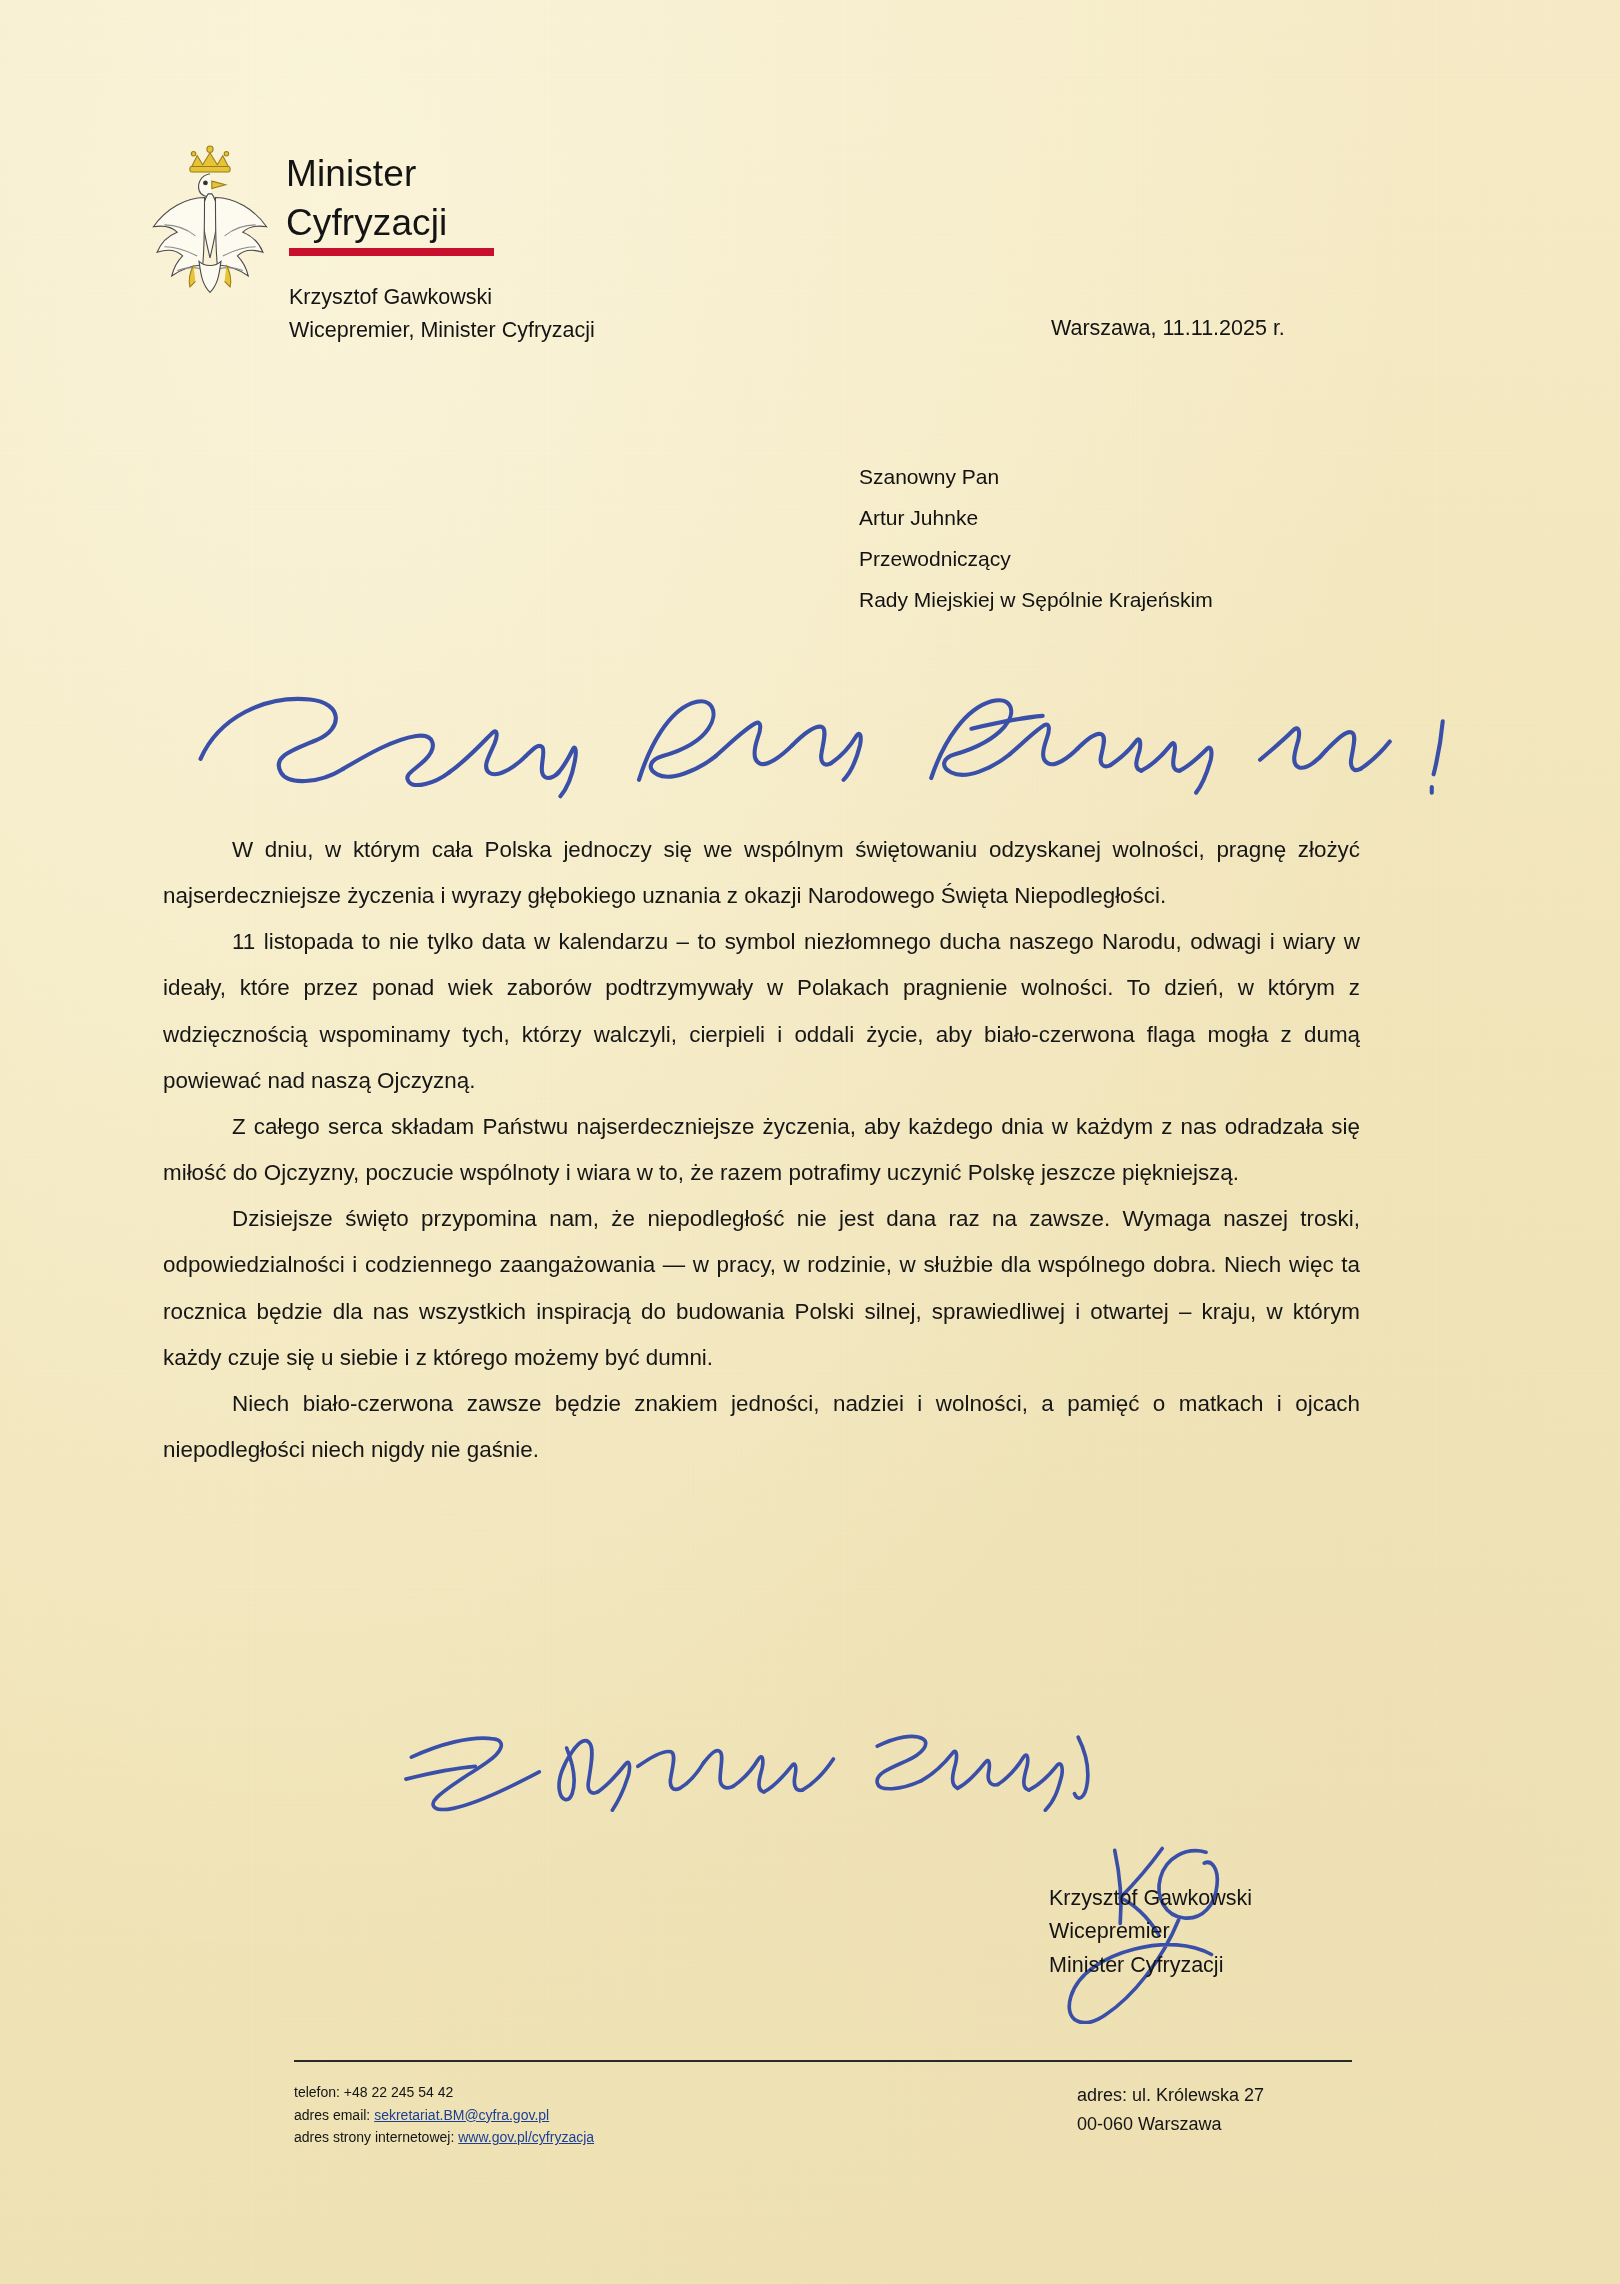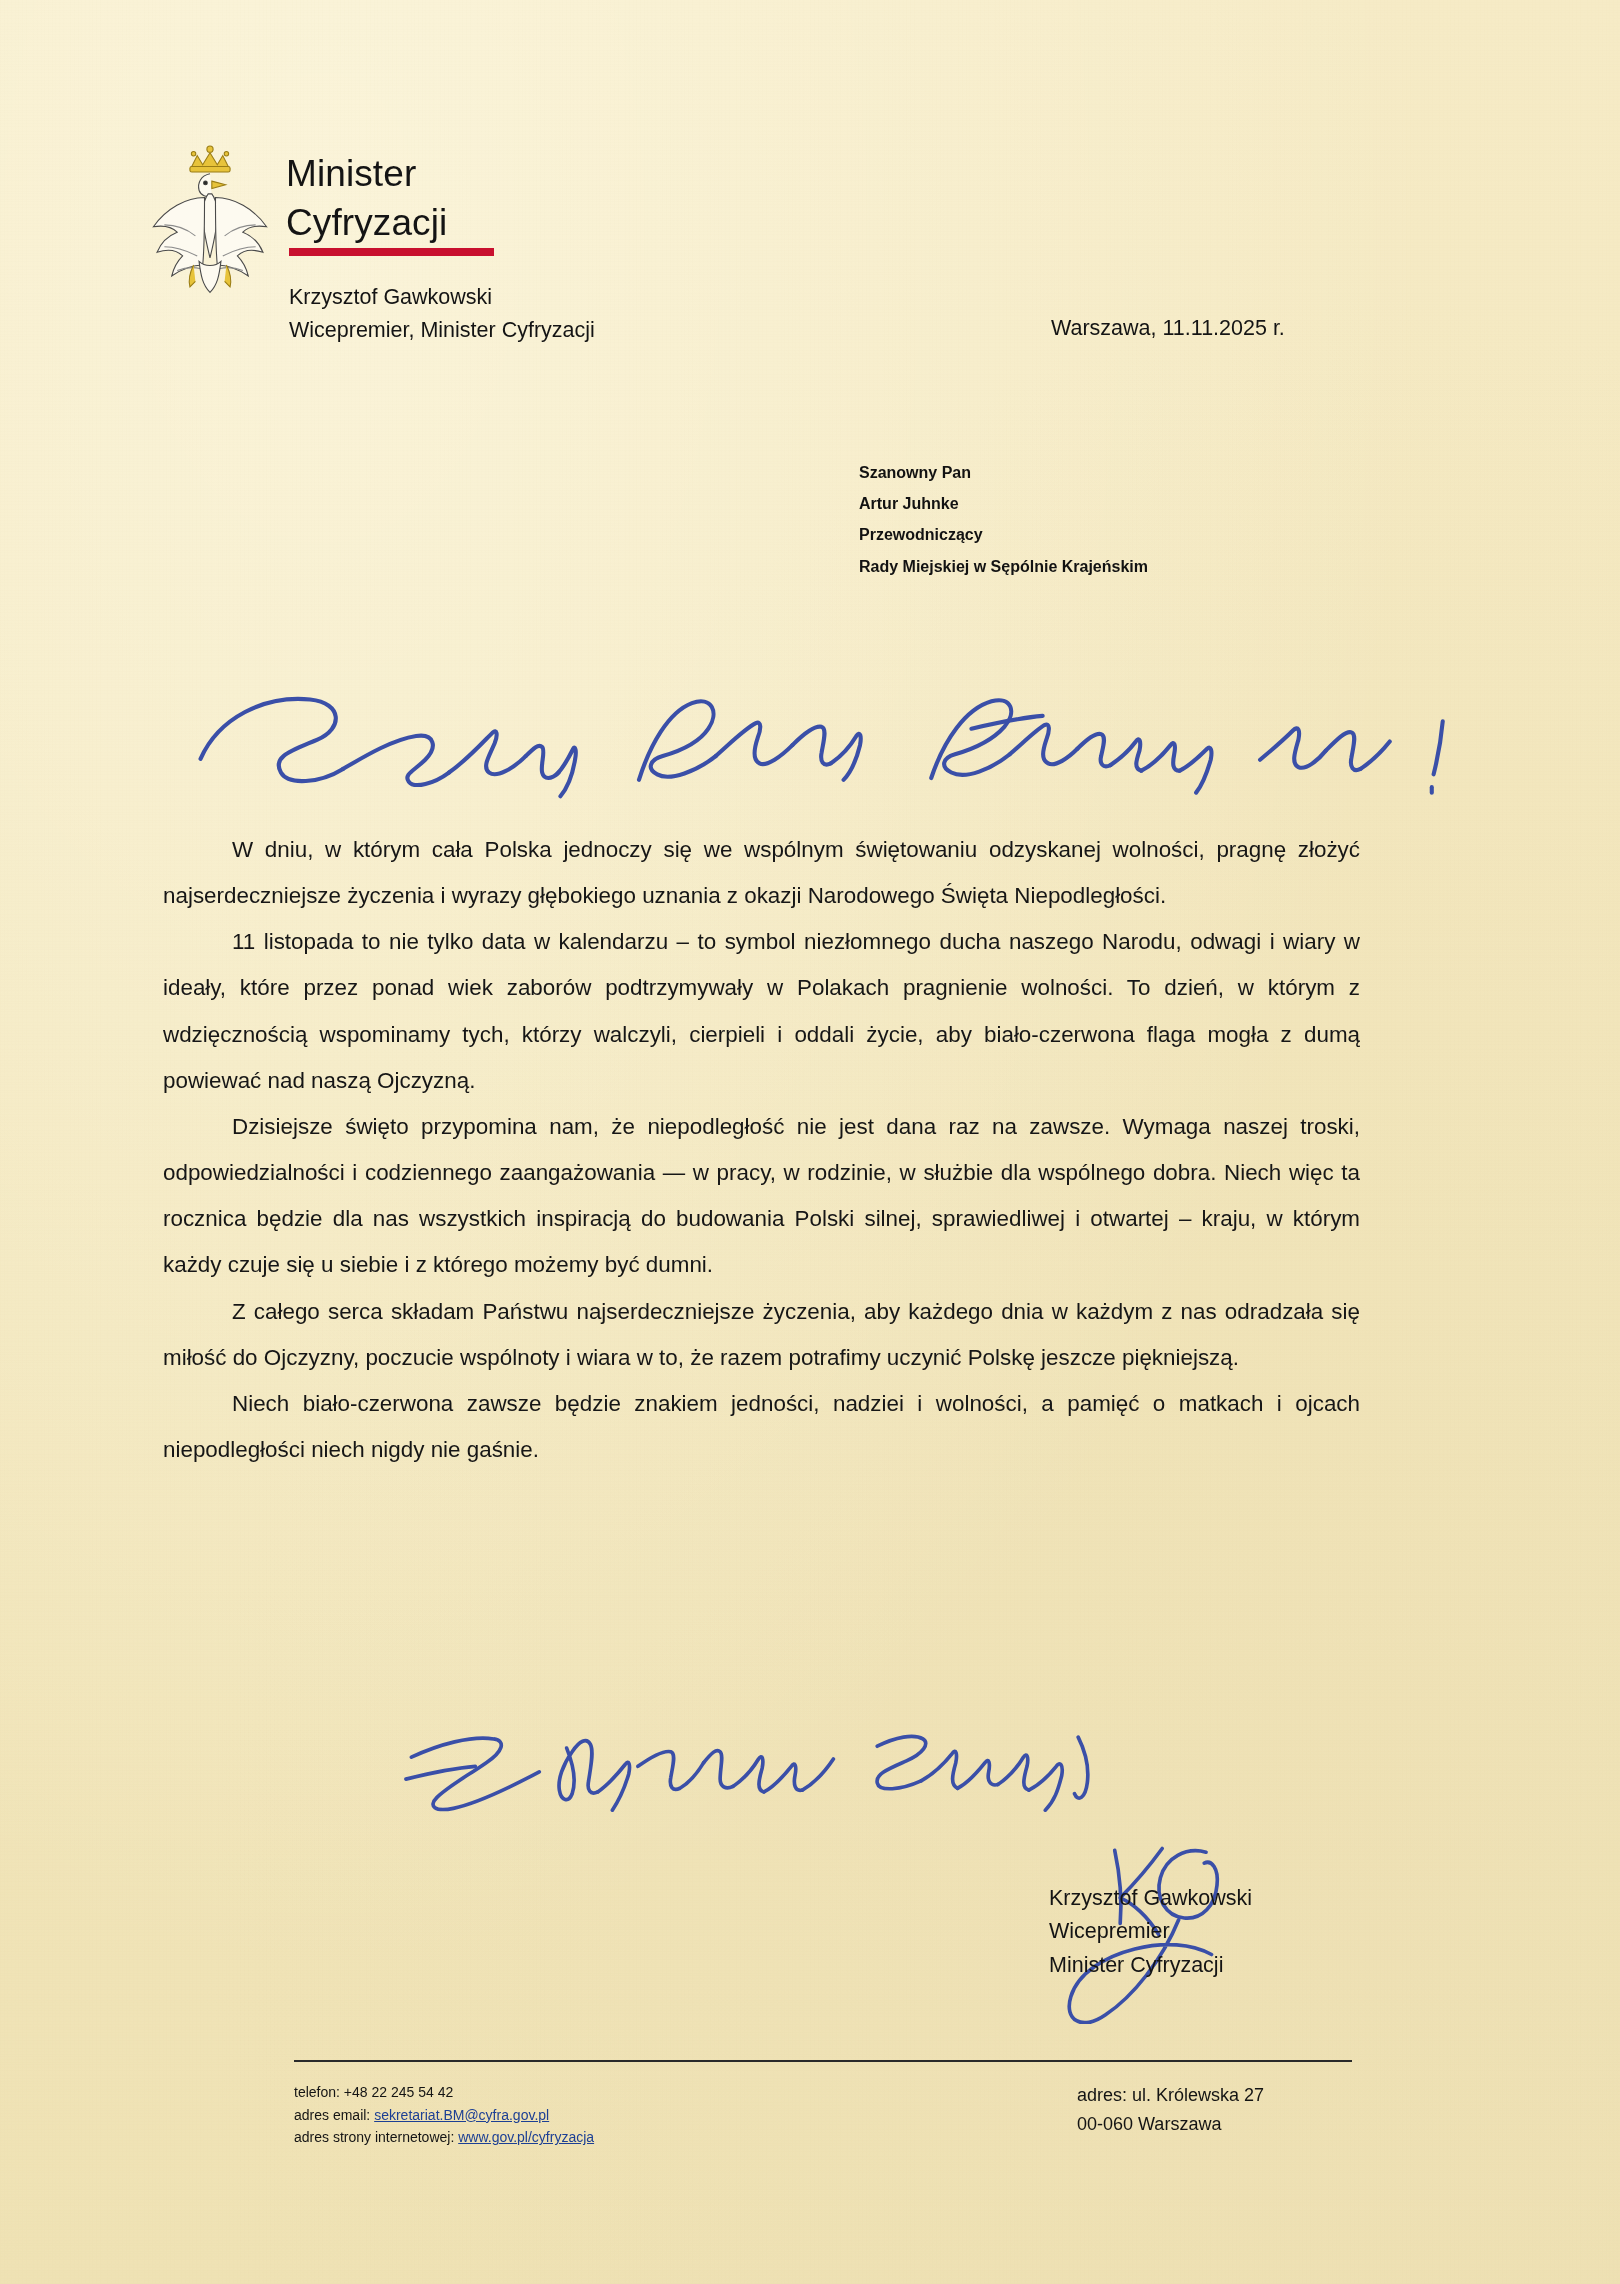--- a/index.html
+++ b/index.html
@@ -82,22 +82,22 @@
     font-size: 21.5px;
     color: #141414;
     margin-top: 8px;
   }
 
   
   .addressee {
     position: absolute;
     left: 859px;
     top: 457px;
-    font-size: 16px;
-    font-weight: bold;
+    font-size: 21px;
+    font-weight: normal;
     line-height: 1.95;
     color: #121212;
   }
 
   
   .hand-greeting {
     position: absolute;
     left: 164px;
     top: 672px;
     width: 1297px;
@@ -255,22 +255,22 @@
         <path d="M1310 106 C1322 98 1334 86 1342 76"></path>
         <path d="M1400 54 C1398 76 1394 96 1390 112"></path>
         <path d="M1388 126 L1388 132"></path>
       </g>
     </svg>
   </div>
 
   <div class="body-text">
     <p>W dniu, w którym cała Polska jednoczy się we wspólnym świętowaniu odzyskanej wolności, pragnę złożyć najserdeczniejsze życzenia i wyrazy głębokiego uznania z okazji Narodowego Święta Niepodległości.</p>
     <p>11 listopada to nie tylko data w kalendarzu – to symbol niezłomnego ducha naszego Narodu, odwagi i wiary w ideały, które przez ponad wiek zaborów podtrzymywały w Polakach pragnienie wolności. To dzień, w którym z wdzięcznością wspominamy tych, którzy walczyli, cierpieli i oddali życie, aby biało-czerwona flaga mogła z dumą powiewać nad naszą Ojczyzną.</p>
+    <p>Z całego serca składam Państwu najserdeczniejsze życzenia, aby każdego dnia w każdym z nas odradzała się miłość do Ojczyzny, poczucie wspólnoty i wiara w to, że razem potrafimy uczynić Polskę jeszcze piękniejszą.</p>
     <p>Dzisiejsze święto przypomina nam, że niepodległość nie jest dana raz na zawsze. Wymaga naszej troski, odpowiedzialności i codziennego zaangażowania — w pracy, w rodzinie, w służbie dla wspólnego dobra. Niech więc ta rocznica będzie dla nas wszystkich inspiracją do budowania Polski silnej, sprawiedliwej i otwartej – kraju, w którym każdy czuje się u siebie i z którego możemy być dumni.</p>
-    <p>Z całego serca składam Państwu najserdeczniejsze życzenia, aby każdego dnia w każdym z nas odradzała się miłość do Ojczyzny, poczucie wspólnoty i wiara w to, że razem potrafimy uczynić Polskę jeszcze piękniejszą.</p>
     <p>Niech biało-czerwona zawsze będzie znakiem jedności, nadziei i wolności, a pamięć o matkach i ojcach niepodległości niech nigdy nie gaśnie.</p>
   </div>
 
   <div class="hand-closing">
     <svg width="1023" height="329" viewBox="0 0 1120 360">
       <g fill="none" stroke="#3a4fa8" stroke-width="4" stroke-linecap="round" stroke-linejoin="round">
 
         <path d="M30 68 C60 54 96 44 120 48 C134 50 130 62 112 74 C92 88 70 100 58 112 C48 122 56 128 76 124 C104 118 140 100 170 84"></path>
         <path d="M24 92 C48 86 76 80 100 78"></path>
         <path d="M200 58 C208 78 210 96 206 108 C202 118 194 116 192 104 C190 92 196 76 206 62 C214 50 222 46 226 54 C230 62 226 80 224 94 C222 104 226 110 234 106"></path>

